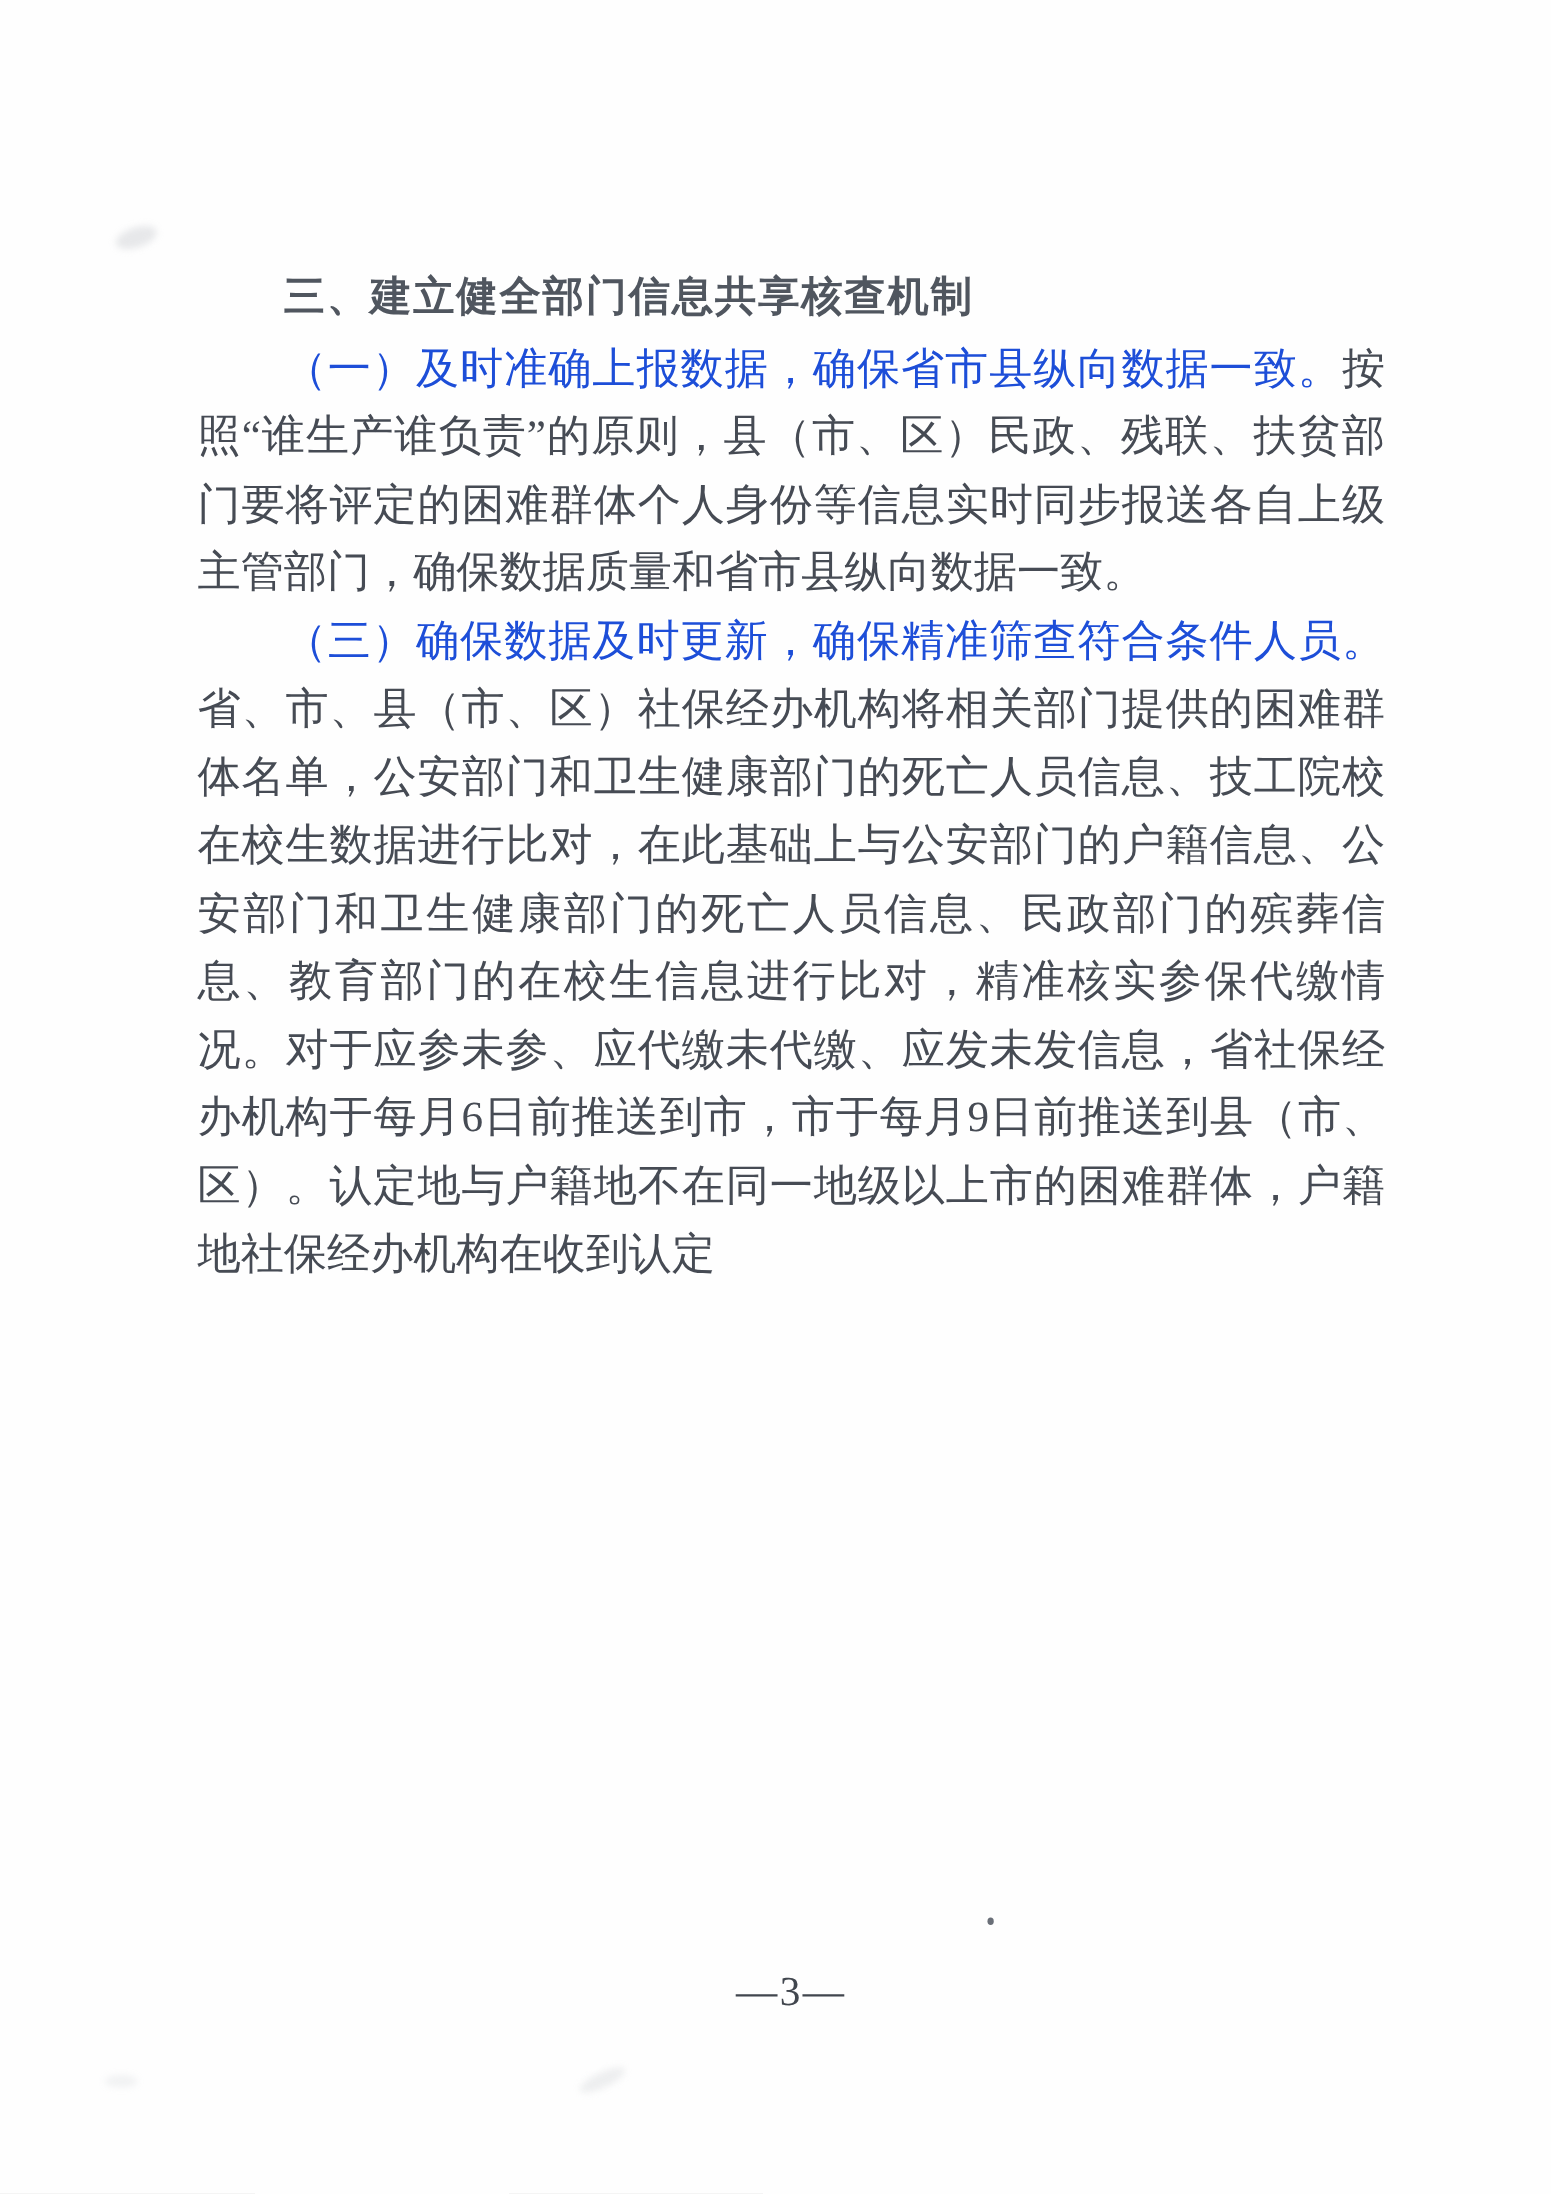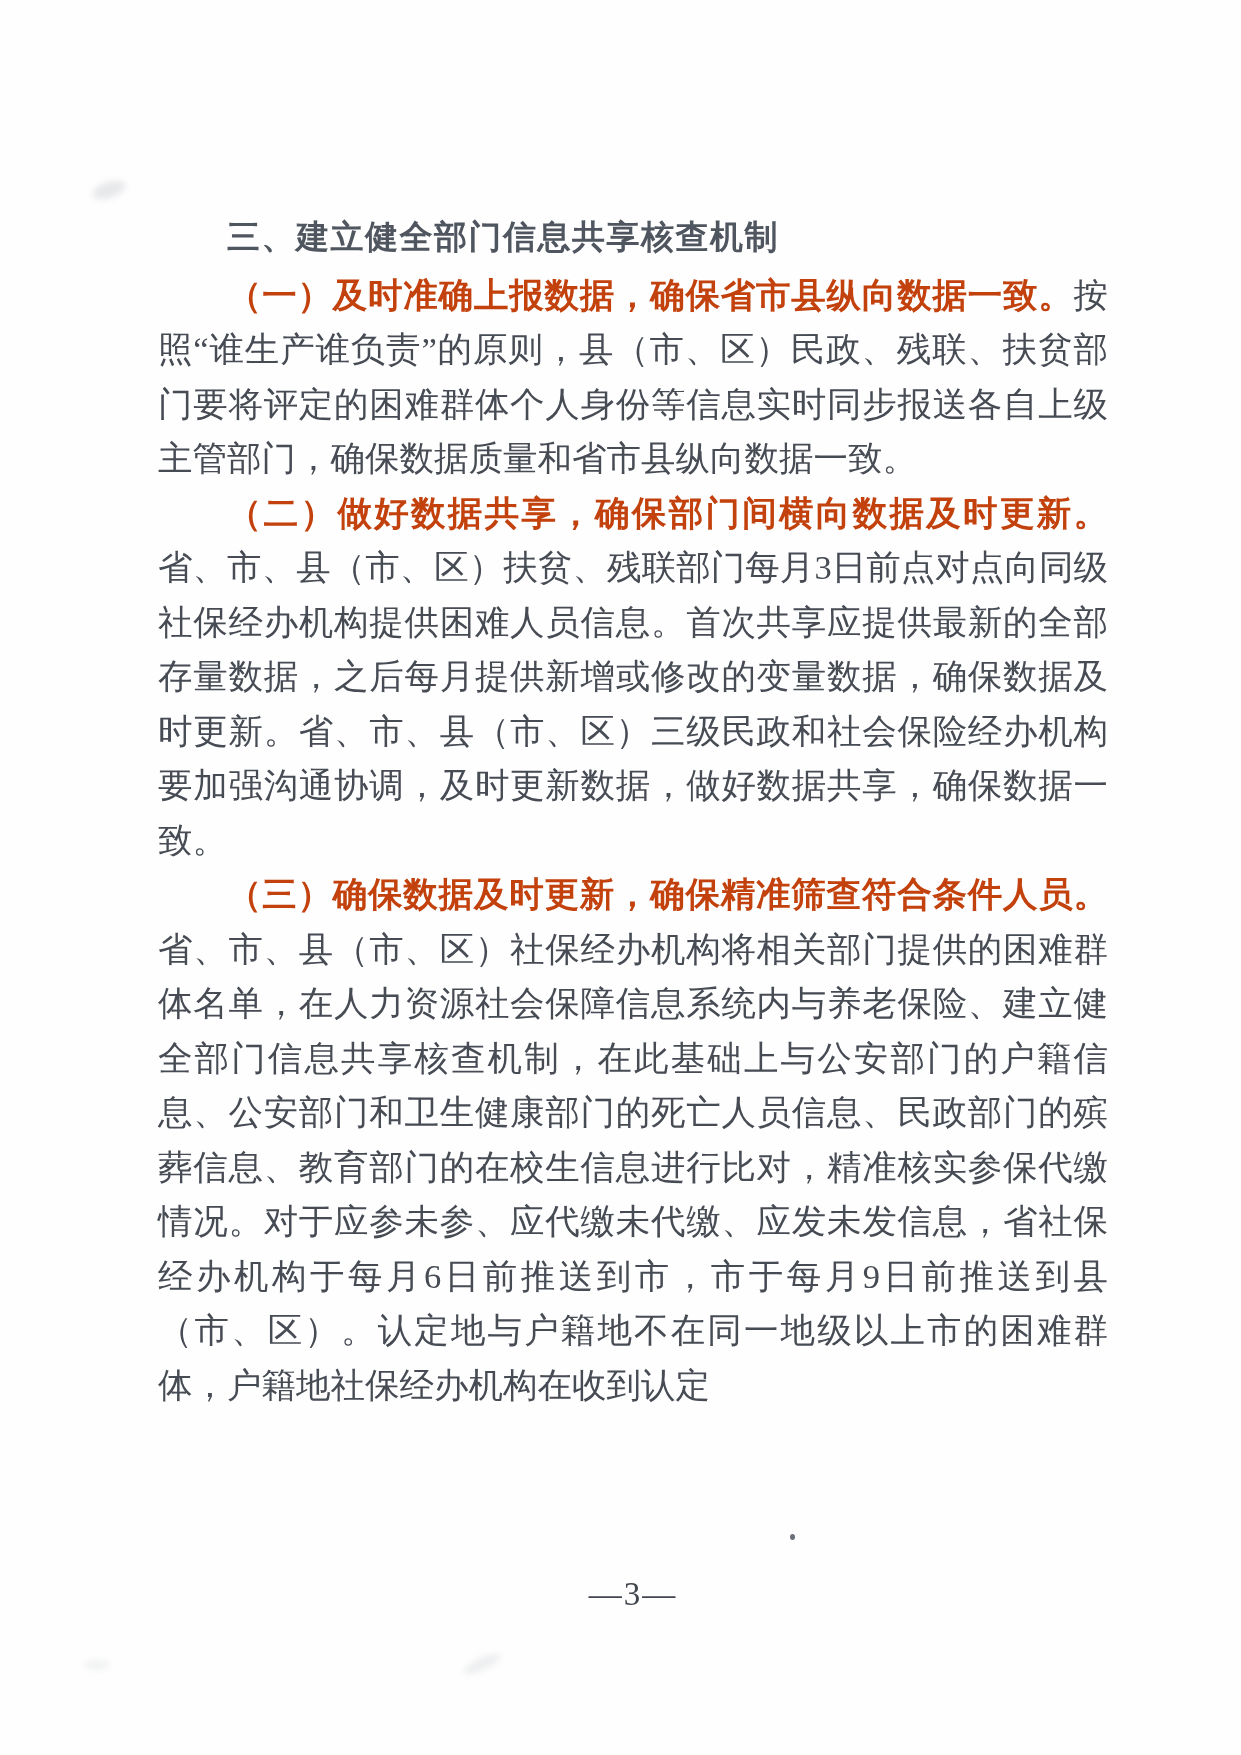--- a/index.html
+++ b/index.html
@@ -100,22 +100,22 @@
     text-align: left;
   }
   .body-para {
     margin: 0;
     text-indent: 2em;
   }
   .run {
     font-weight: 400;
   }
   .run.bold {
-    font-weight: 700;
-    color: #c2410c;
+    font-weight: 400;
+    color: #1d4ed8;
   }
   .page-number {
     position: absolute;
     left: 158px;
     top: 1576px;
     width: 950px;
     text-align: center;
     font-size: 33px;
     letter-spacing: 2px;
     color: #41464e;
@@ -124,22 +124,21 @@
 </style>
 </head>
 <body>
 
 <div class="page">
 
   <div class="content">
     <h2 class="section-heading">三、建立健全部门信息共享核查机制</h2>
     <div id="paragraphs">
         <p class="body-para"><span class="run bold">（一）及时准确上报数据，确保省市县纵向数据一致。</span><span class="run">按照“谁生产谁负责”的原则，县（市、区）民政、残联、扶贫部门要将评定的困难群体个人身份等信息实时同步报送各自上级主管部门，确保数据质量和省市县纵向数据一致。</span></p>
-        <p class="body-para"><span class="run bold">（二）做好数据共享，确保部门间横向数据及时更新。</span><span class="run">省、市、县（市、区）扶贫、残联部门每月3日前点对点向同级社保经办机构提供困难人员信息。首次共享应提供最新的全部存量数据，之后每月提供新增或修改的变量数据，确保数据及时更新。省、市、县（市、区）三级民政和社会保险经办机构要加强沟通协调，及时更新数据，做好数据共享，确保数据一致。</span></p>
-        <p class="body-para"><span class="run bold">（三）确保数据及时更新，确保精准筛查符合条件人员。</span><span class="run">省、市、县（市、区）社保经办机构将相关部门提供的困难群体名单，在人力资源社会保障信息系统内与养老保险、建立健全部门信息共享核查机制，在此基础上与公安部门的户籍信息、公安部门和卫生健康部门的死亡人员信息、民政部门的殡葬信息、教育部门的在校生信息进行比对，精准核实参保代缴情况。对于应参未参、应代缴未代缴、应发未发信息，省社保经办机构于每月6日前推送到市，市于每月9日前推送到县（市、区）。认定地与户籍地不在同一地级以上市的困难群体，户籍地社保经办机构在收到认定</span></p>
+        <p class="body-para"><span class="run bold">（三）确保数据及时更新，确保精准筛查符合条件人员。</span><span class="run">省、市、县（市、区）社保经办机构将相关部门提供的困难群体名单，公安部门和卫生健康部门的死亡人员信息、技工院校在校生数据进行比对，在此基础上与公安部门的户籍信息、公安部门和卫生健康部门的死亡人员信息、民政部门的殡葬信息、教育部门的在校生信息进行比对，精准核实参保代缴情况。对于应参未参、应代缴未代缴、应发未发信息，省社保经办机构于每月6日前推送到市，市于每月9日前推送到县（市、区）。认定地与户籍地不在同一地级以上市的困难群体，户籍地社保经办机构在收到认定</span></p>
       </div>
   </div>
 
   <div class="page-number">—3—</div>
 
   <div class="scan-edge-line"></div>
   <div class="scan-edge-strip"></div>
   <div class="corner-mark-top"></div>
   <div class="corner-mark-bottom"></div>
 

